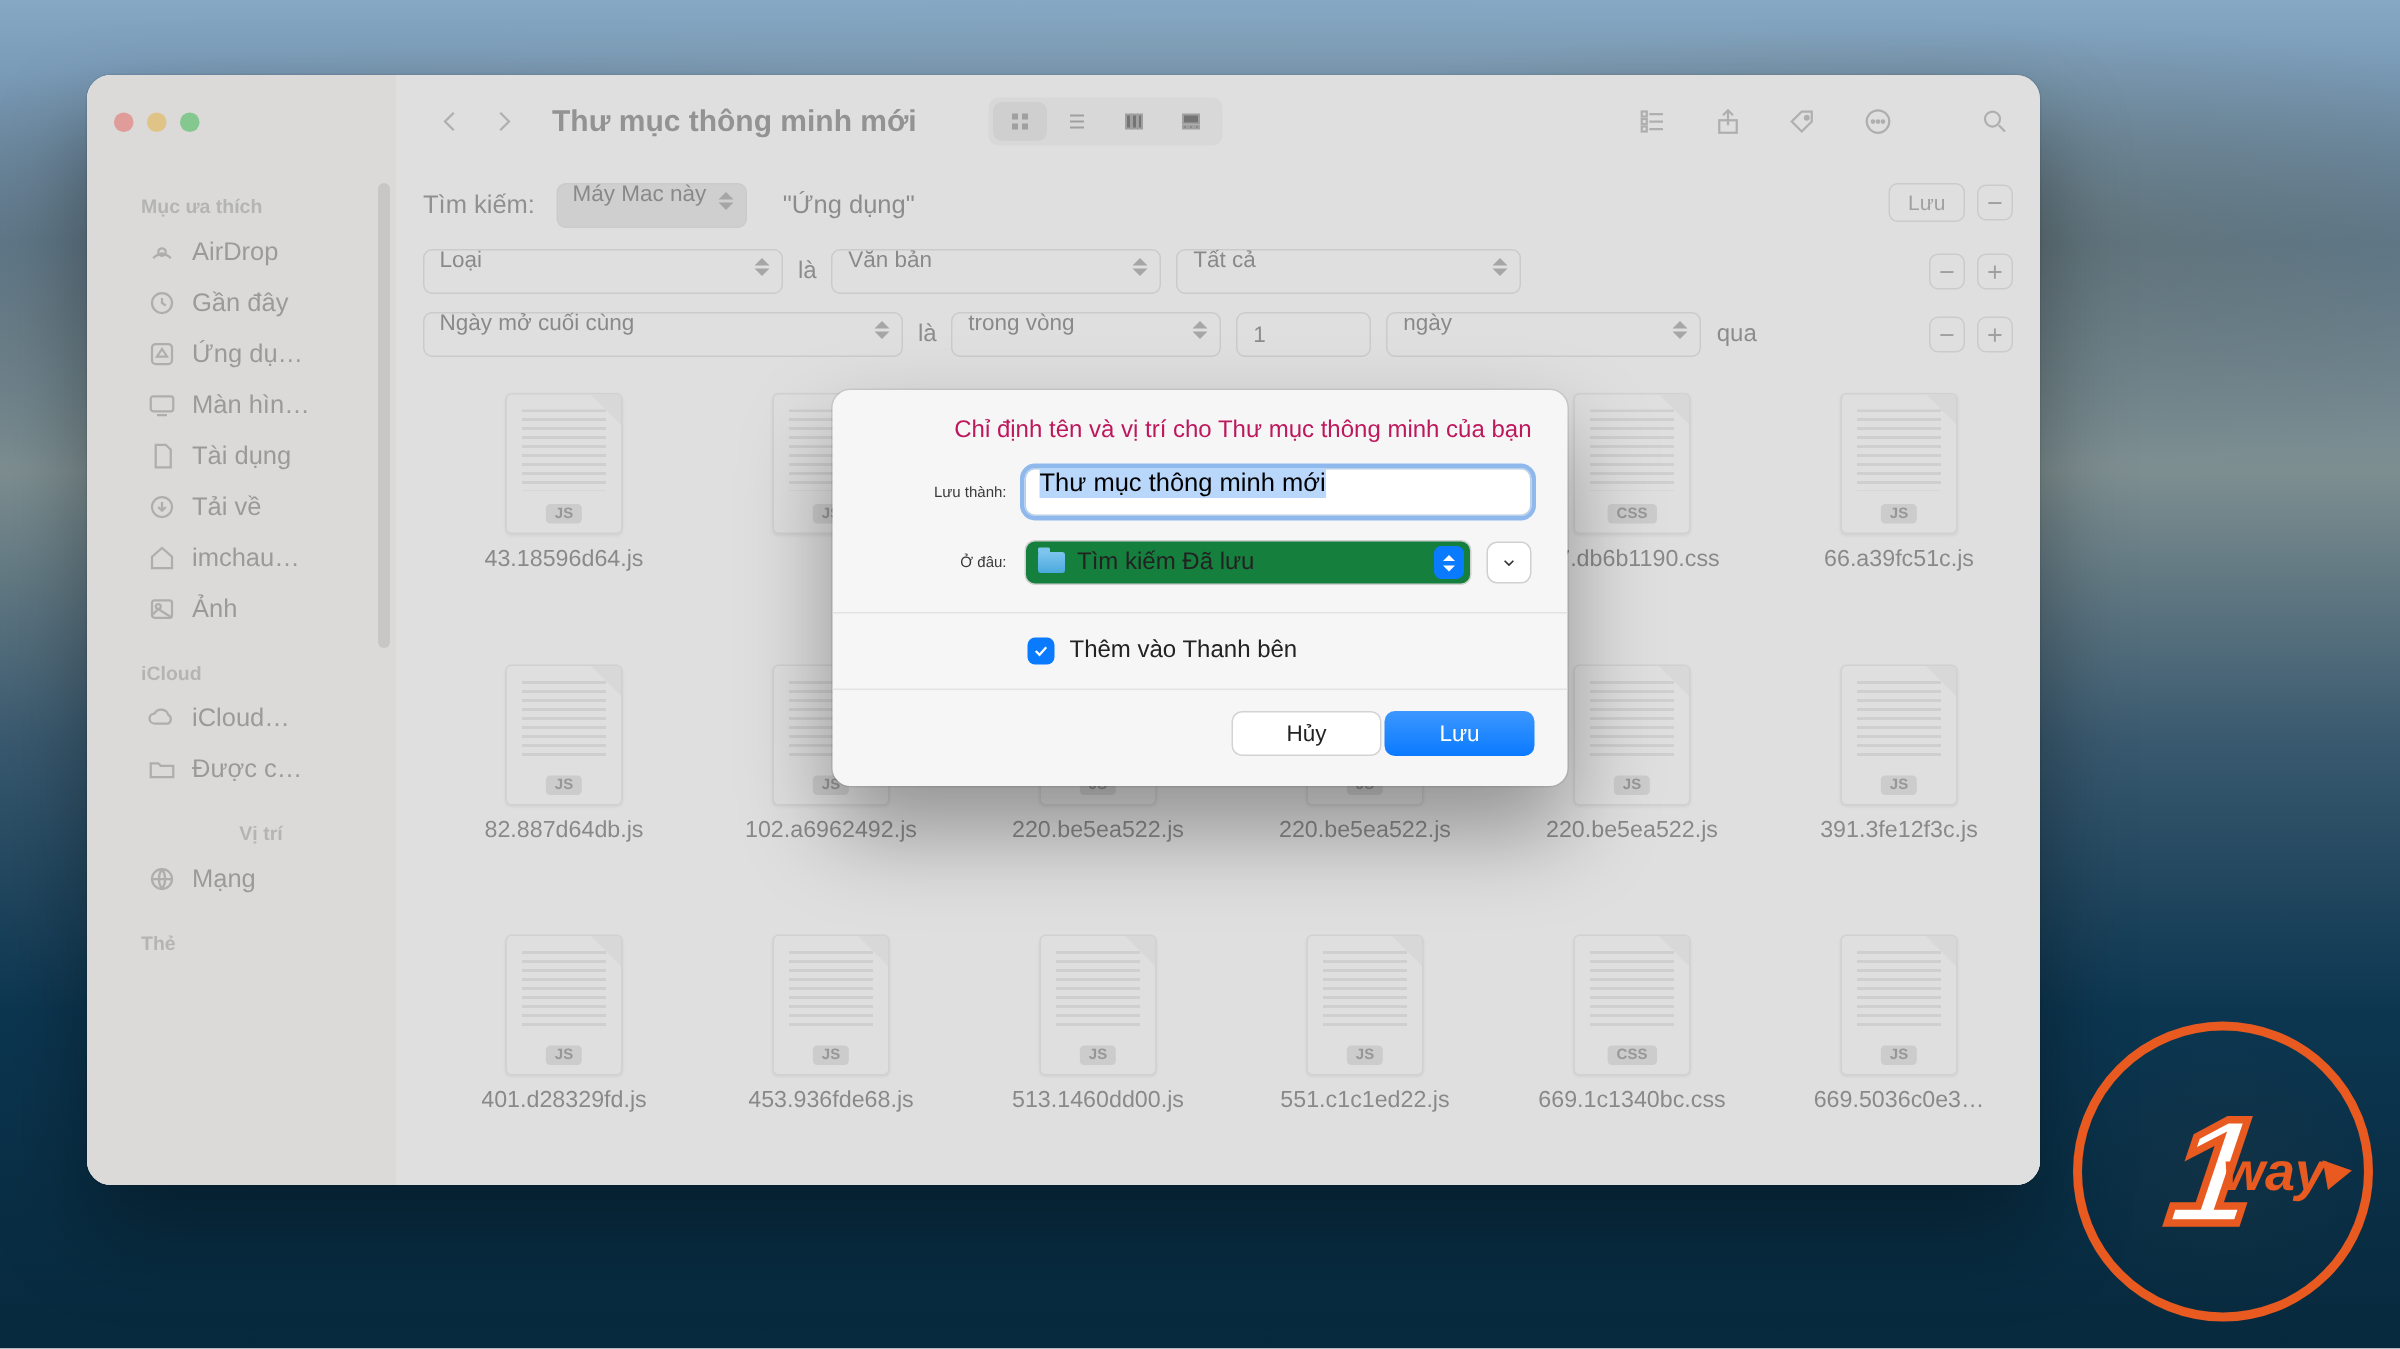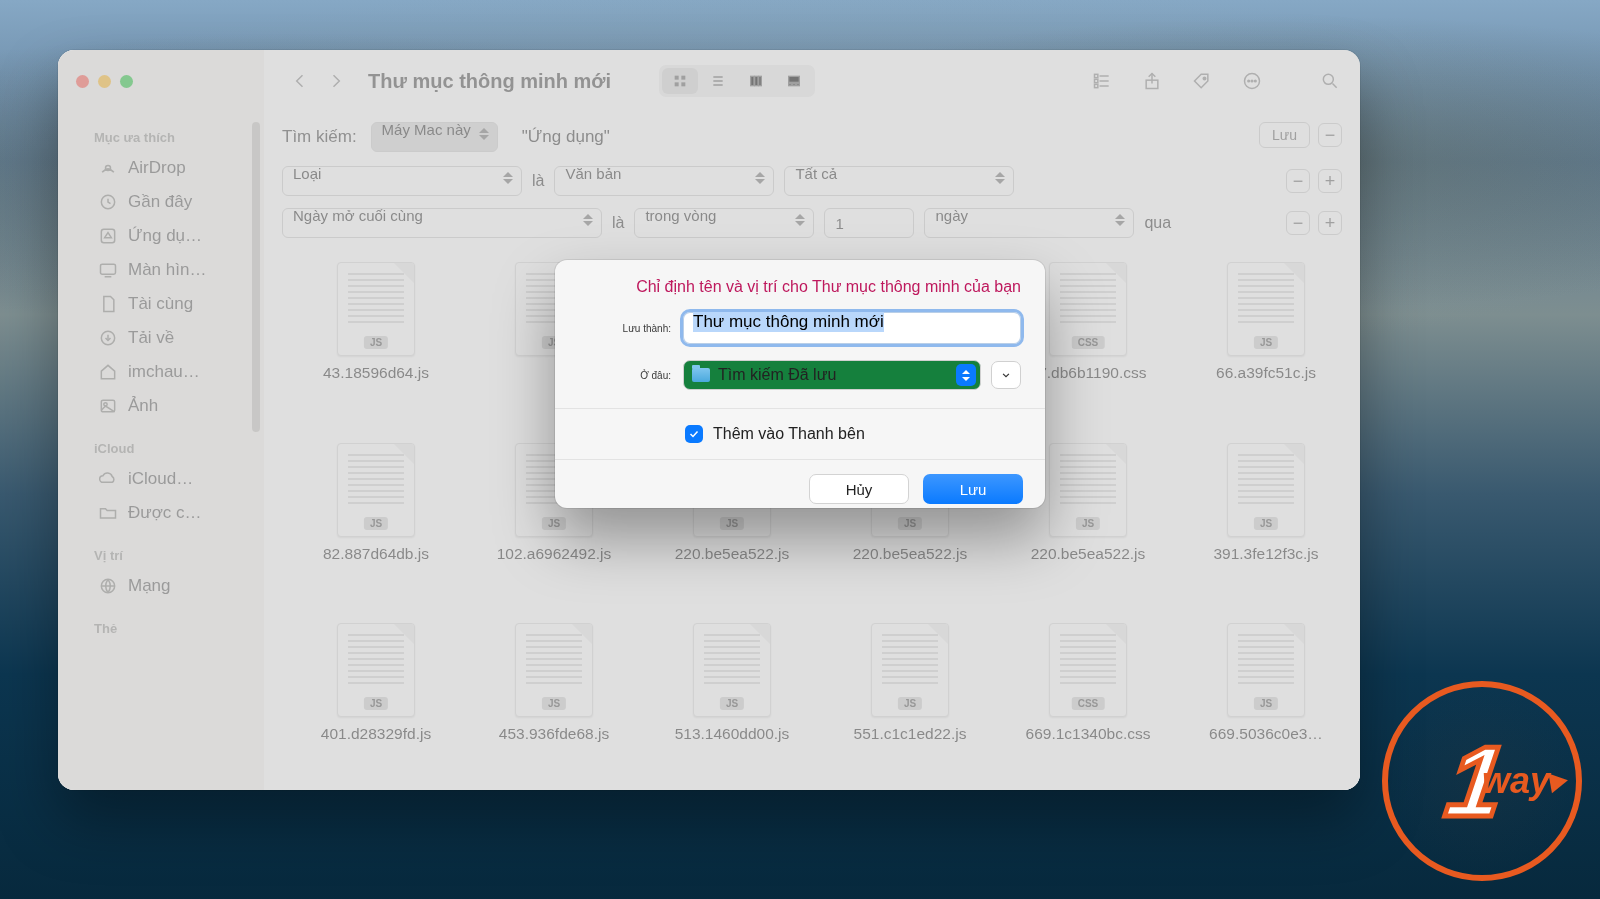--- a/index.html
+++ b/index.html
@@ -112,21 +112,21 @@
   .loc .stepper::before{border-bottom-color:#fff; margin-bottom:1px;}
   .loc .stepper::after{border-top-color:#fff; margin-top:1px;}
   .expander { width:30px; height:28px; border:1px solid #d0d0d0; border-radius:7px; background:#fff; display:flex; align-items:center; justify-content:center;}
   .expander svg{width:14px; height:14px; stroke:#333; stroke-width:2; fill:none;}
 
   .checkbox { width:18px; height:18px; border-radius:5px; background:#0a7aff; display:flex; align-items:center; justify-content:center;}
   .checkbox svg{width:12px; height:12px; stroke:#fff; stroke-width:3; fill:none;}
   .cb-row{ padding: 16px 24px; display:flex; align-items:center; gap:10px; justify-content:flex-start; padding-left: 130px;}
   .cb-label{ font-size:16px; color:#222;}
 
-  .btn-row { padding: 14px 22px 4px 22px; display:flex; justify-content:flex-end; gap:14px;}
+  .btn-row { padding: 14px 22px 20px 22px; display:flex; justify-content:flex-end; gap:2px;}
   .btn { height:30px; min-width:100px; border-radius:7px; font-size:15px; display:flex; align-items:center; justify-content:center; border:1px solid #d3d3d3; background:#fff; color:#222;}
   .btn.primary { background: linear-gradient(#3d97ff,#0a7aff); color:#fff; border:none;}
 
   
   .watermark {
     position:absolute; right:18px; bottom:18px; width:200px; height:200px; z-index:50;
     border: 6px solid #e85a20; border-radius:50%;
     background: radial-gradient(circle at 50% 50%, rgba(60,60,60,.15), transparent 70%);
     display:flex; align-items:center; justify-content:center;
     font-family: Arial Black, Arial, sans-serif;
@@ -269,21 +269,21 @@
           <svg viewBox="0 0 24 24">
             <rect x="3" y="5" width="18" height="12" rx="2"></rect>
             <line x1="8" y1="20" x2="16" y2="20"></line>
           </svg>
           <span>Màn hìn…</span>
         </div>
       <div class="sb-item">
           <svg viewBox="0 0 24 24">
             <path d="M7 3h8l4 4v14H7z"></path>
           </svg>
-          <span>Tài cùng</span>
+          <span>Tài dụng</span>
         </div>
       <div class="sb-item">
           <svg viewBox="0 0 24 24">
             <circle cx="12" cy="12" r="8"></circle>
             <polyline points="12 8 12 14"></polyline>
             <polyline points="9 12 12 15 15 12"></polyline>
           </svg>
           <span>Tải về</span>
         </div>
       <div class="sb-item">
@@ -308,21 +308,21 @@
           </svg>
           <span>iCloud…</span>
         </div>
       <div class="sb-item">
           <svg viewBox="0 0 24 24">
             <path d="M3 7h6l2 2h10v9H3z"></path>
           </svg>
           <span>Được c…</span>
         </div>
 
-      <div class="sb-header" style="margin-top:18px;">Vị trí</div>
+      <div class="sb-header" style="margin-top:18px;text-align:center;">Vị trí</div>
       <div class="sb-item">
           <svg viewBox="0 0 24 24">
             <circle cx="12" cy="12" r="8"></circle>
             <path d="M4 12h16M12 4a14 14 0 010 16M12 4a14 14 0 000 16"></path>
           </svg>
           <span>Mạng</span>
         </div>
 
       <div class="sb-header" style="margin-top:18px;">Thẻ</div>
     </aside>

